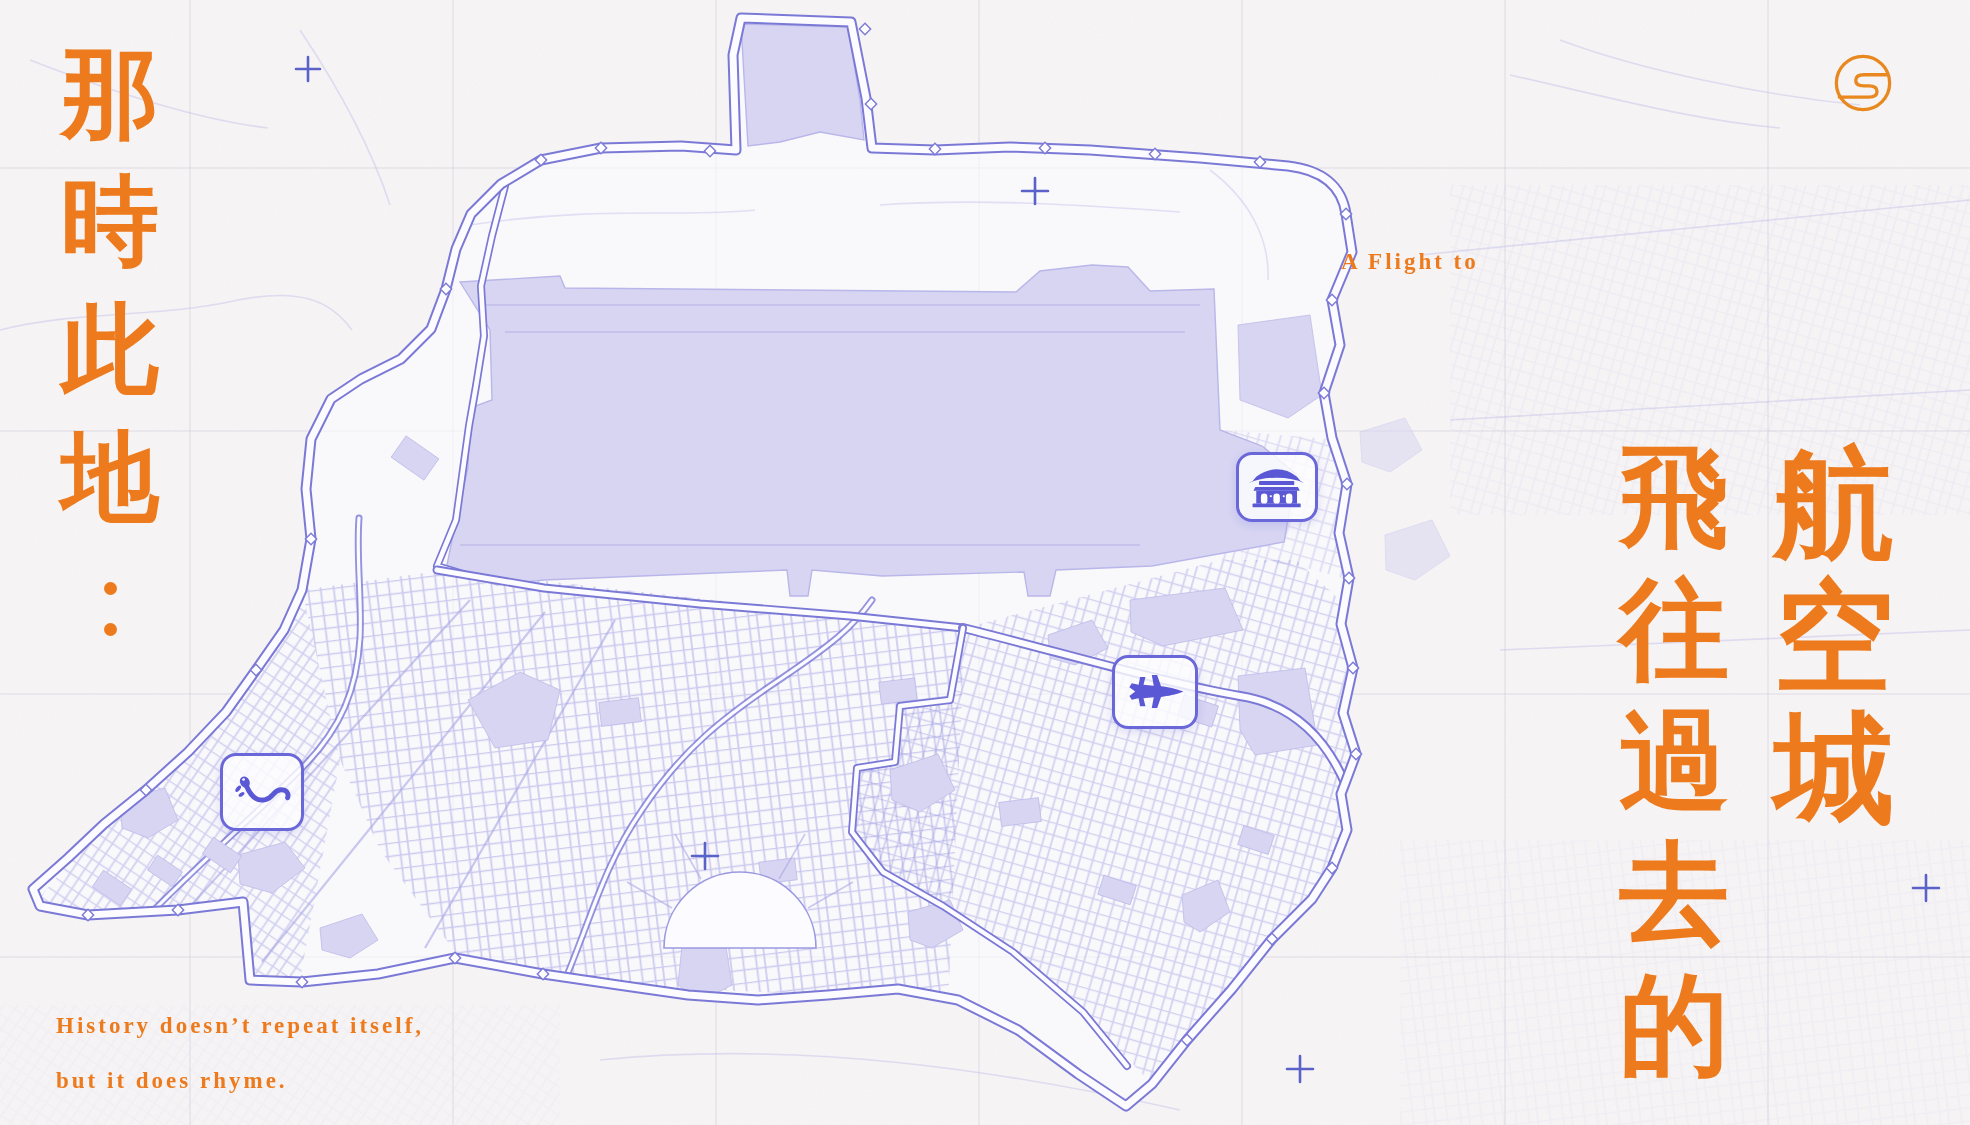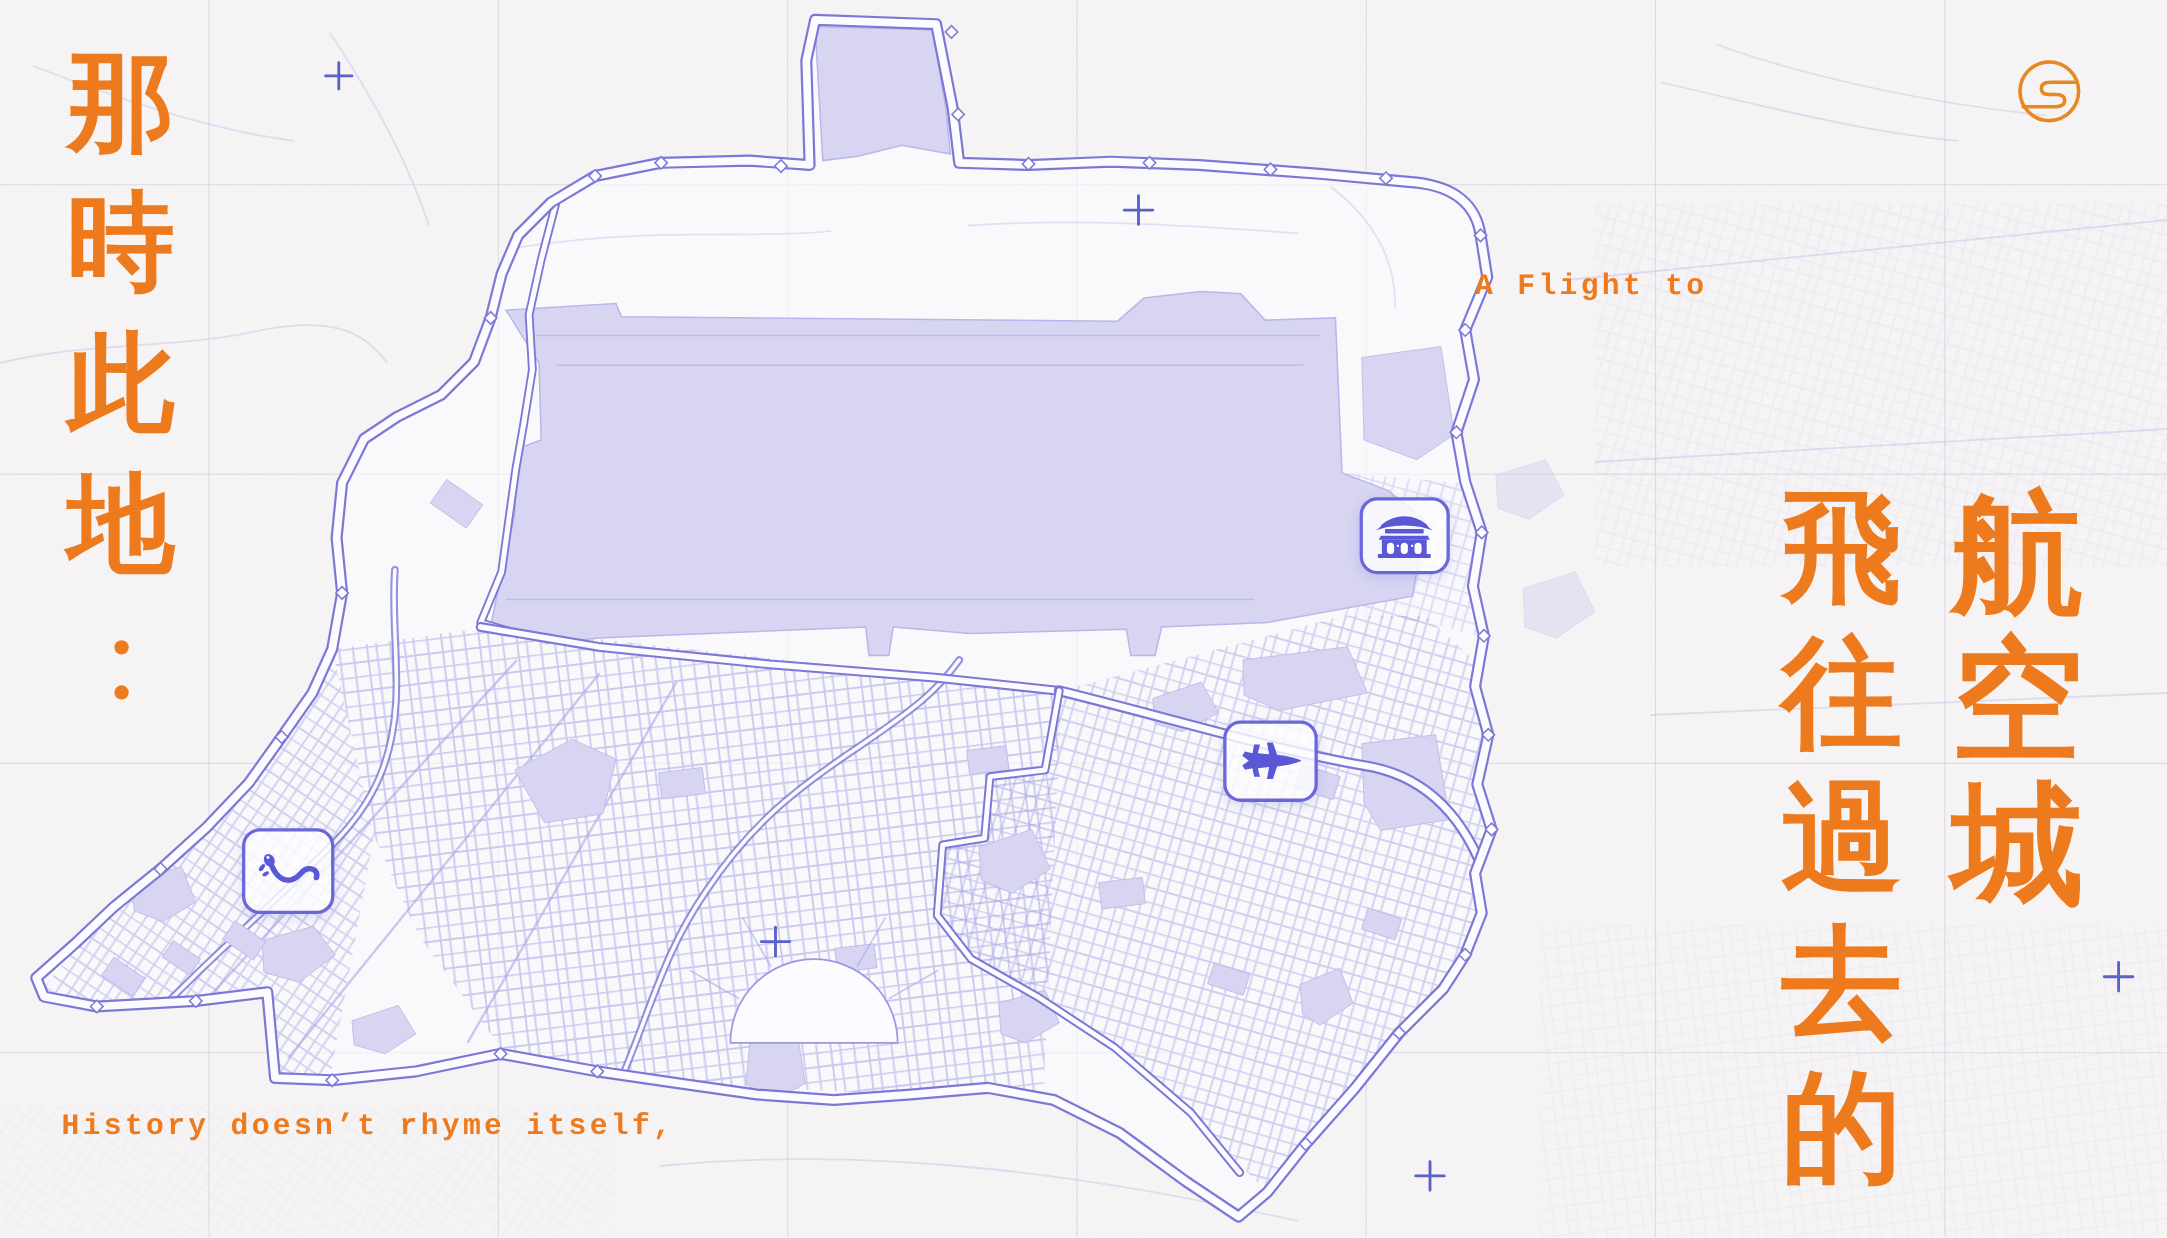--- a/index.html
+++ b/index.html
@@ -29,22 +29,22 @@
   
   .vtext{position:absolute;display:flex;flex-direction:column;align-items:center;
     font-family:"DejaVu Serif","Liberation Serif",serif;font-weight:700;color:var(--accent-orange)}
   .vchar{display:block;line-height:1}
   .vcolon{display:flex;flex-direction:column;align-items:center;row-gap:28px;padding-top:26px}
   .vcolon i{width:13px;height:13px;border-radius:50%;background:var(--accent-orange)}
   #title-left{left:54px;top:44px;width:112px;font-size:98px;row-gap:30px}
   #head-right-a{left:1768px;top:444px;width:132px;font-size:120px;row-gap:12px}
   #head-right-b{left:1612px;top:442px;width:124px;font-size:110px;row-gap:22px}
 
-  .mono{position:absolute;font-family:Liberation Mono, monospace;
-    font-weight:700;color:var(--accent-orange);font-size:27px;letter-spacing:3px;white-space:nowrap}
+  .mono{position:absolute;font-family:Liberation Serif, serif;
+    font-weight:700;color:var(--accent-orange);font-size:23px;letter-spacing:3px;white-space:nowrap}
   #subtitle{left:1341px;top:236px;line-height:51px}
   #quote{left:56px;top:998px;line-height:55px}
 
   .badge{position:absolute;border:3.5px solid var(--badge-purple);border-radius:16px;
     background:rgba(253,253,255,.82);box-shadow:0 3px 10px rgba(91,90,208,.18);
     display:flex;align-items:center;justify-content:center}
   #badge-temple{left:1236px;top:452px;width:82px;height:70px}
   #badge-jet{left:1112px;top:655px;width:86px;height:74px}
   #badge-salamander{left:220px;top:753px;width:84px;height:78px}
   .badge svg{width:78%;height:78%}
@@ -296,16 +296,17 @@
       <span class="vchar">過</span>
       <span class="vchar">去</span>
       <span class="vchar">的</span>
     </div>
 
   <div id="subtitle" class="mono">
     <div>A Flight to</div>
   </div>
 
   <div id="quote" class="mono">
-    <div>History doesn’t rhyme itself,</div>
+    <div>History doesn’t repeat itself,</div>
+    <div>but it does rhyme.</div>
   </div>
 
 </div>
 
 </body></html>

